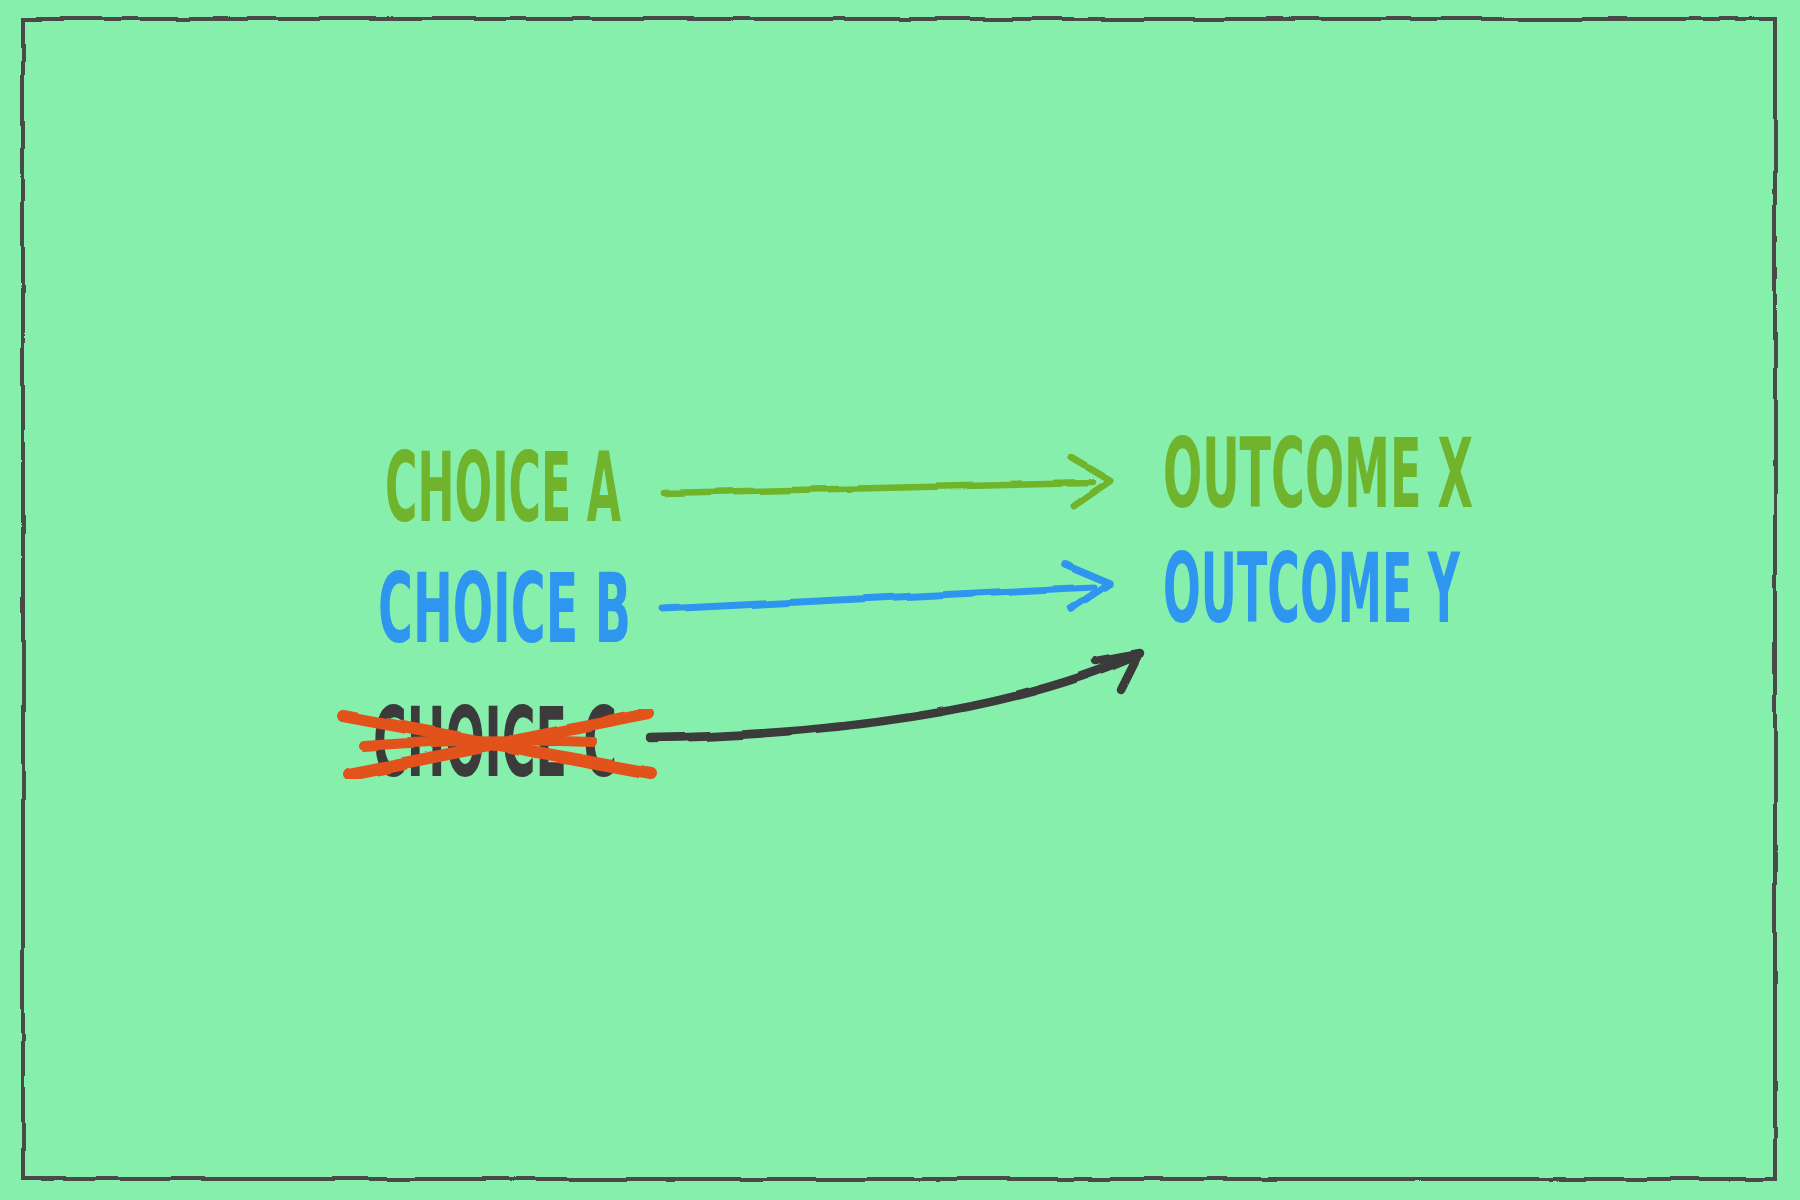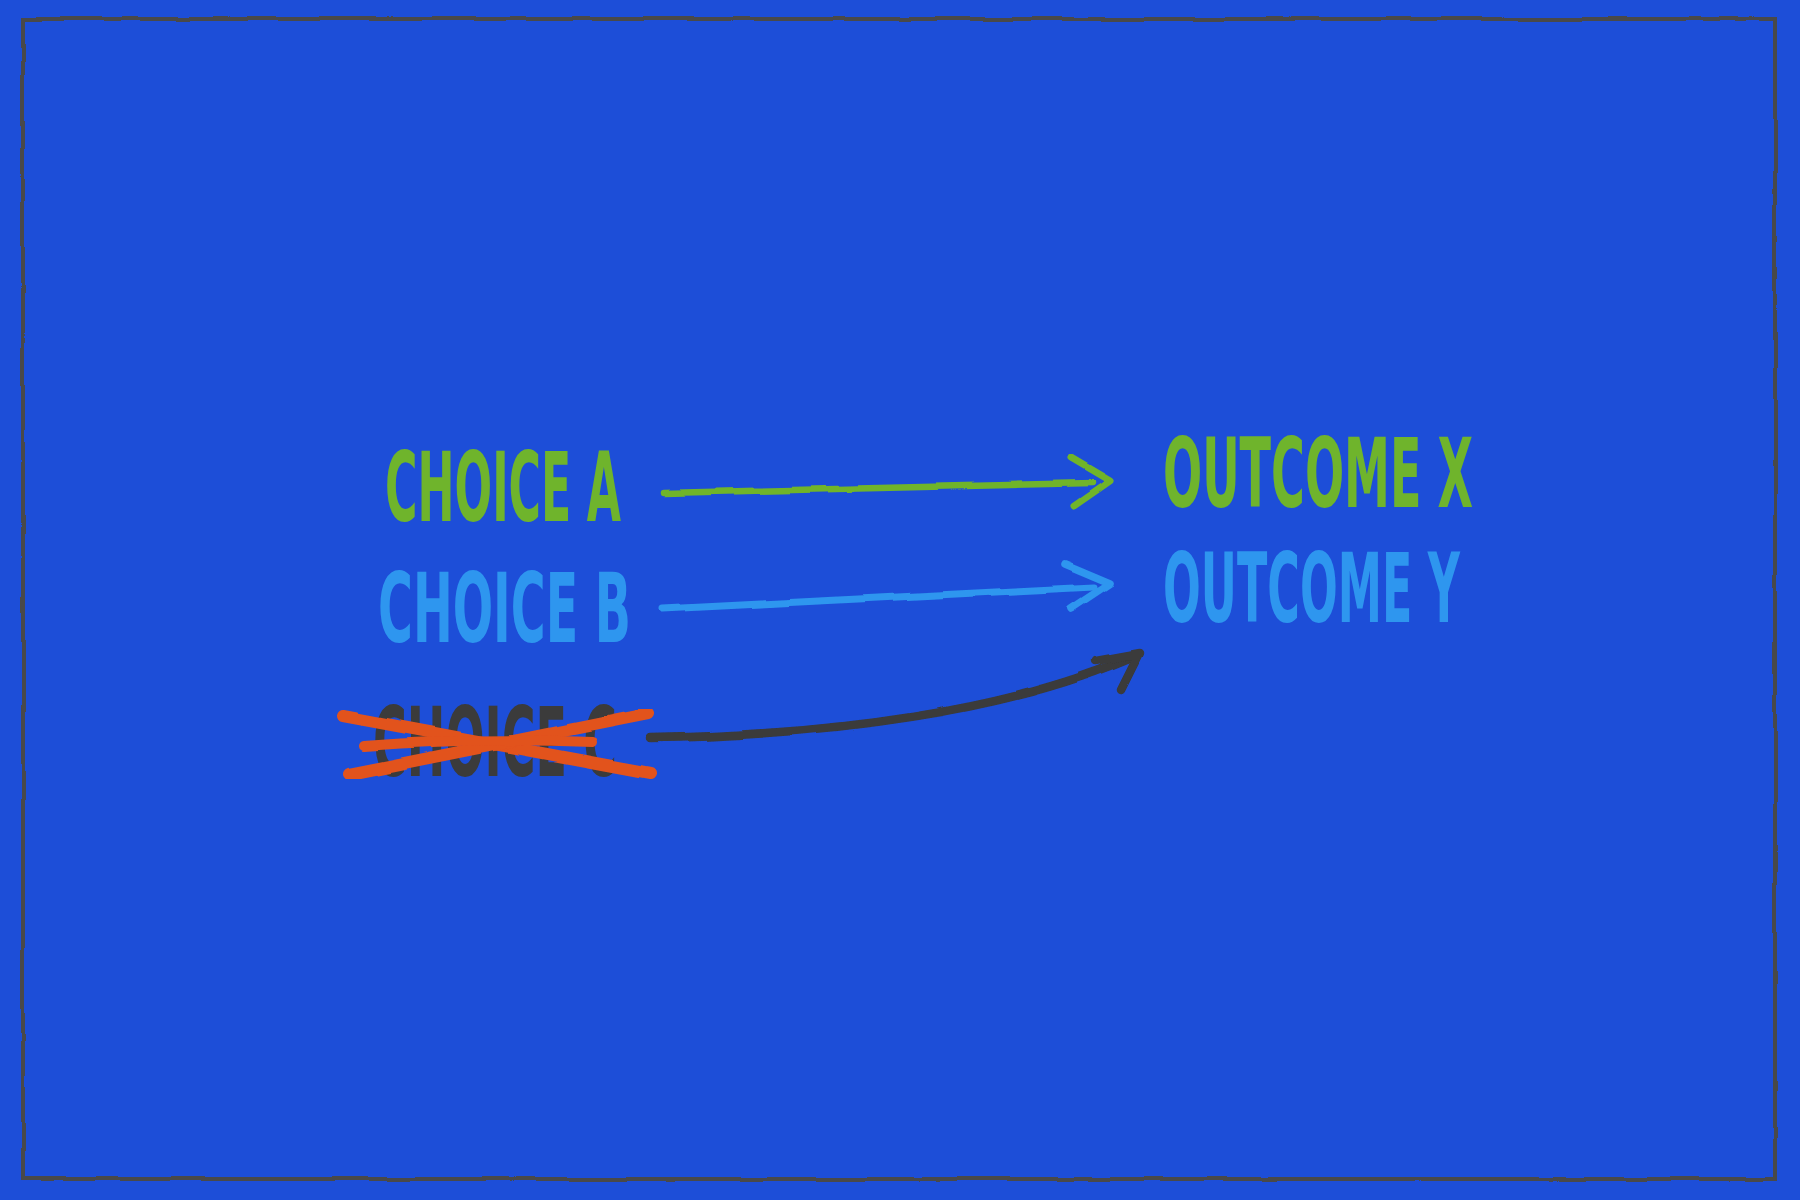--- a/index.html
+++ b/index.html
@@ -8,21 +8,21 @@
     background: #ffffff;
     width: 1800px;
     height: 1200px;
     overflow: hidden;
     font-family: "DejaVu Sans", sans-serif;
   }
   .stage {
     position: relative;
     width: 1800px;
     height: 1200px;
-    background: #1d4ed8;
+    background: #86efac;
   }
   svg { display: block; }
   .hand-text {
     font-family: "DejaVu Sans", sans-serif;
     font-weight: bold;
   }
 </style>
 </head>
 <body>
 

